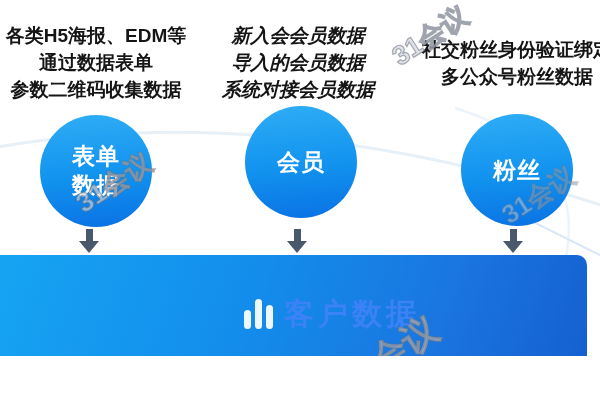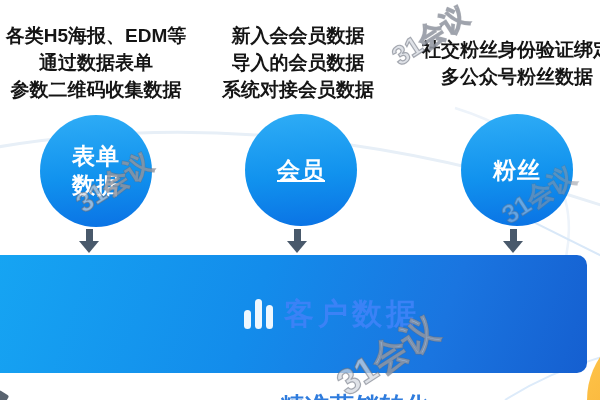--- a/index.html
+++ b/index.html
@@ -1,45 +1,45 @@
 <!DOCTYPE html>
 <html><head>
 <meta charset="utf-8">
 <style>
   html,body{margin:0;padding:0;}
   body{
     width:600px;height:400px;overflow:hidden;position:relative;
     background:#ffffff;
     font-family:"Liberation Sans","DejaVu Sans",sans-serif;
   }
-  .canvas{position:absolute;inset:0;width:600px;height:400px;overflow:hidden;}
+  .canvas{position:absolute;inset:0;width:600px;height:356px;overflow:hidden;}
 
   
   .bg-arcs{position:absolute;left:0;top:0;z-index:0;}
 
   
   .desc{
     position:absolute;z-index:3;
     color:#151515;font-weight:700;font-size:19px;line-height:27px;
     text-align:center;white-space:pre-line;letter-spacing:0px;
   }
   .desc1{left:-4px;top:22px;width:200px;}
-  .desc2{left:200px;top:22px;width:196px;}
+  .desc2{left:200px;top:22px;width:196px;font-style:italic;}
   .desc3{left:412px;top:36px;width:210px;}
 
   
   .node{
     position:absolute;z-index:2;width:112px;height:112px;border-radius:50%;
     background:linear-gradient(175deg,#2fadf6 0%,#1192ee 55%,#0a71e4 100%);
     display:flex;align-items:center;justify-content:center;
     color:#ffffff;font-weight:700;font-size:23px;line-height:29px;
     text-align:center;white-space:pre-line;letter-spacing:1px;
   }
   .node1{left:40px;top:115px;}
-  .node2{left:245px;top:114px;text-decoration:underline;}
+  .node2{left:245px;top:106px;}
   .node3{left:461px;top:114px;text-align:center;}
 
   
   .arrow{position:absolute;z-index:2;width:20px;height:24px;}
   .arrow .stem{position:absolute;left:6.5px;top:0;width:7px;height:13px;background:#49596b;}
   .arrow .head{
     position:absolute;left:0;top:12px;width:0;height:0;
     border-left:10px solid transparent;border-right:10px solid transparent;
     border-top:12px solid #49596b;
   }

